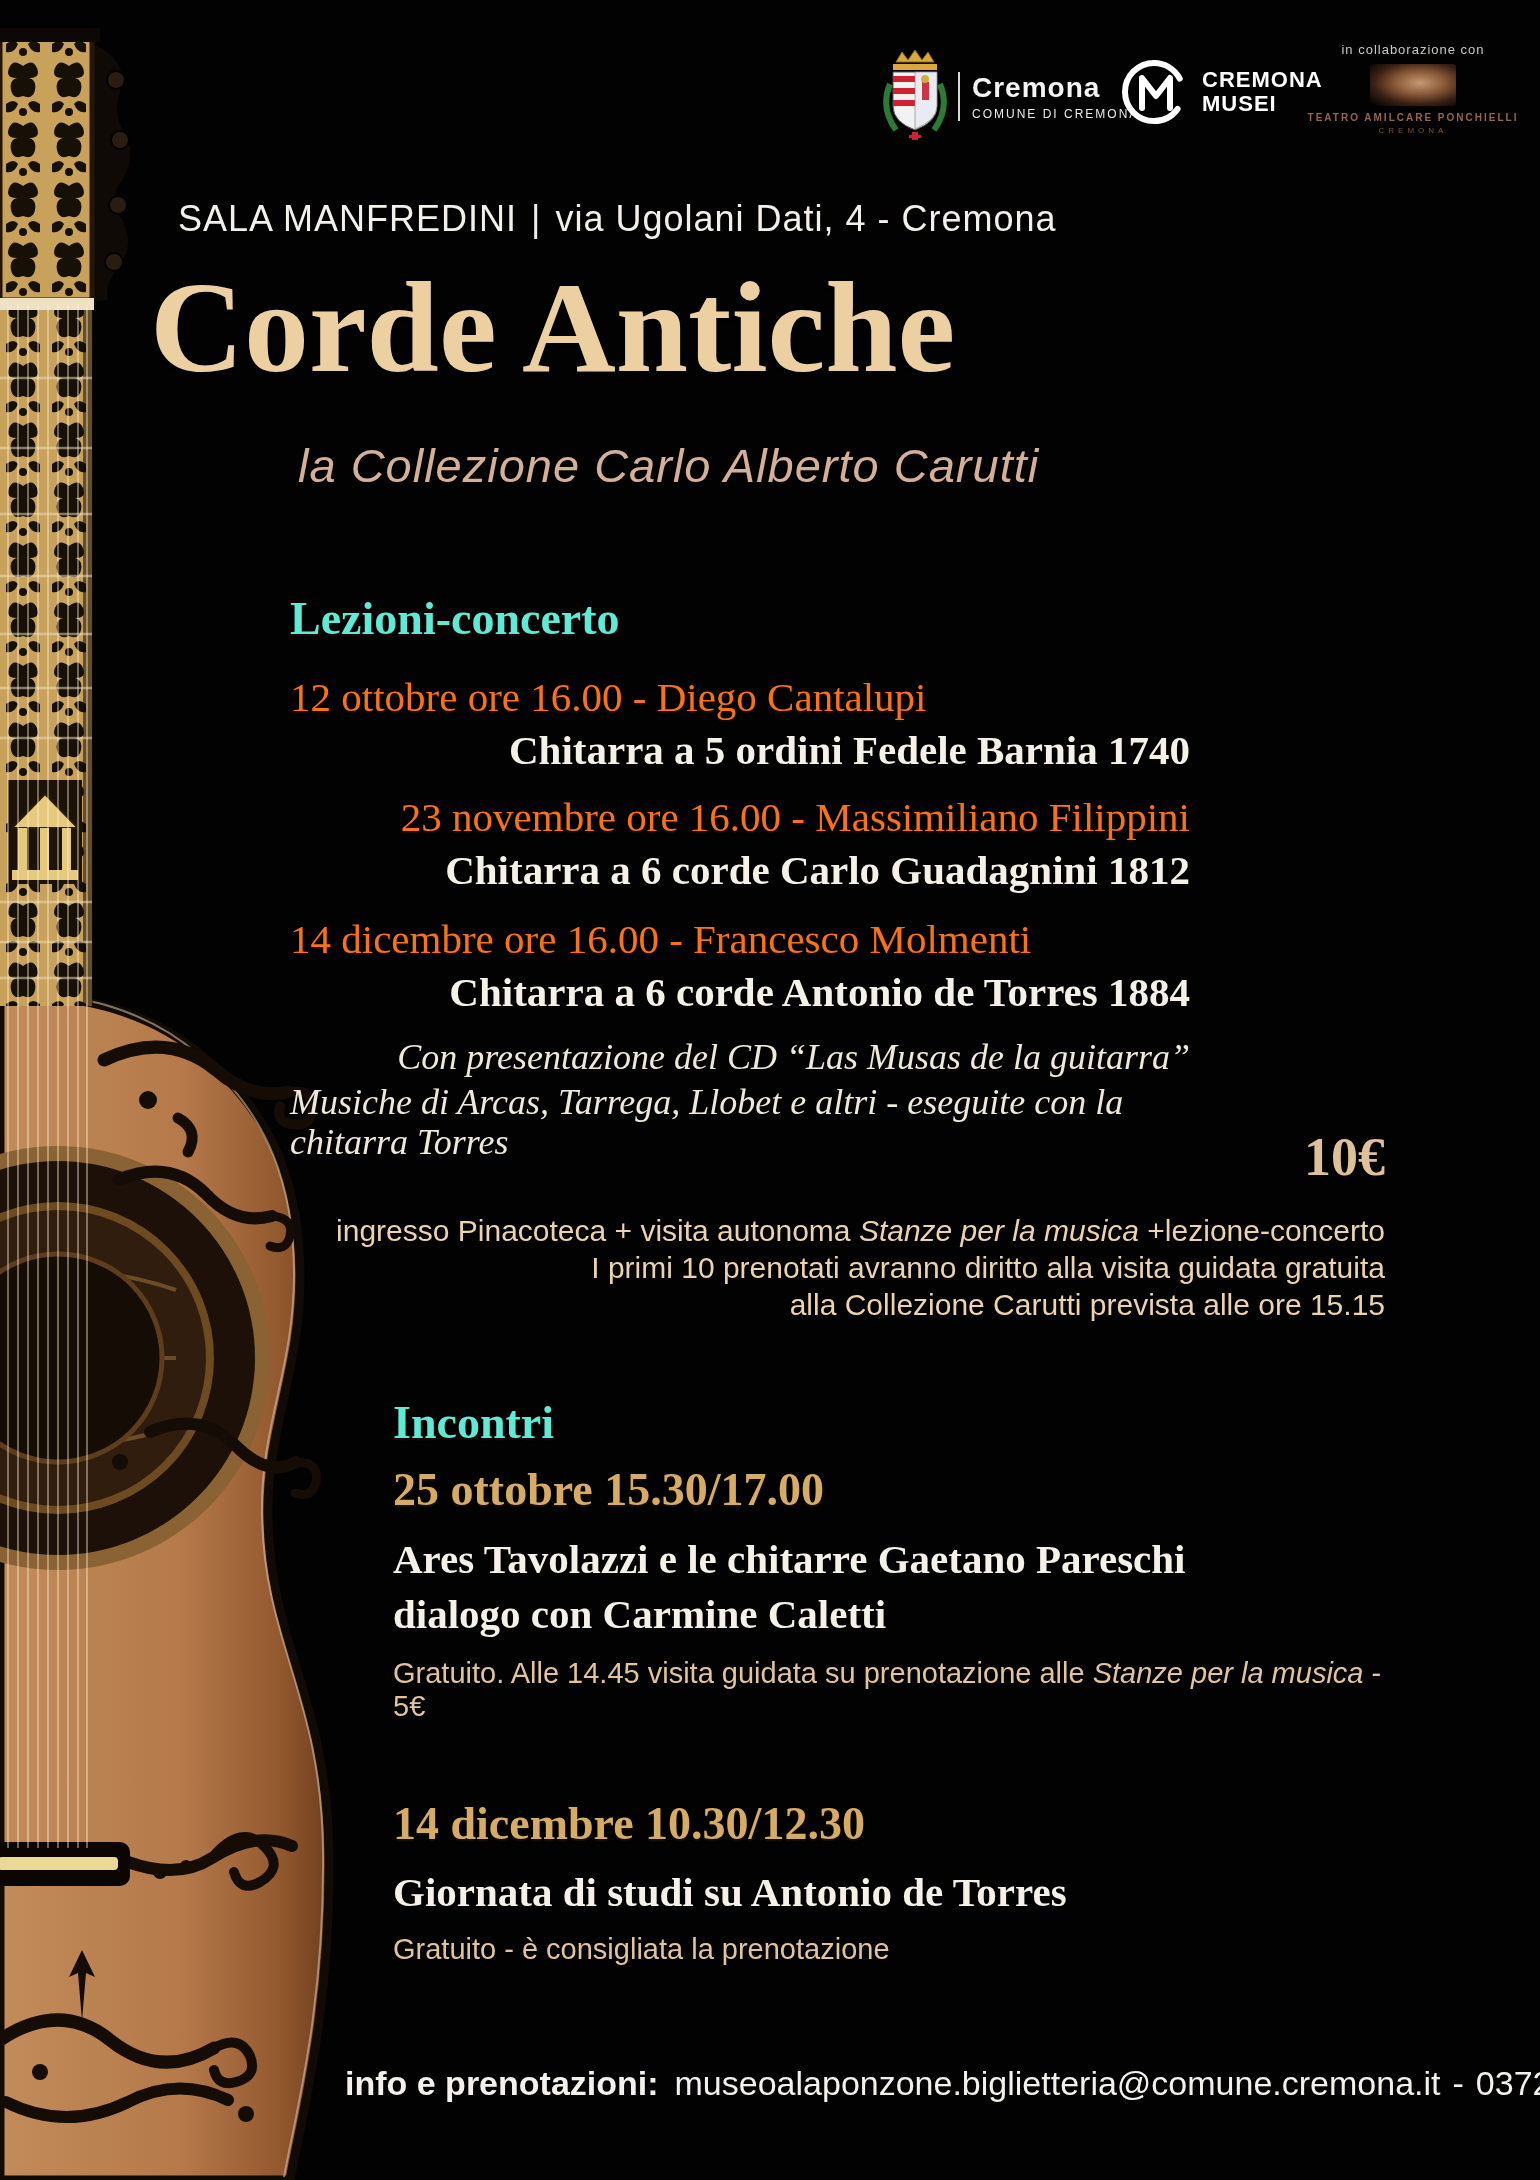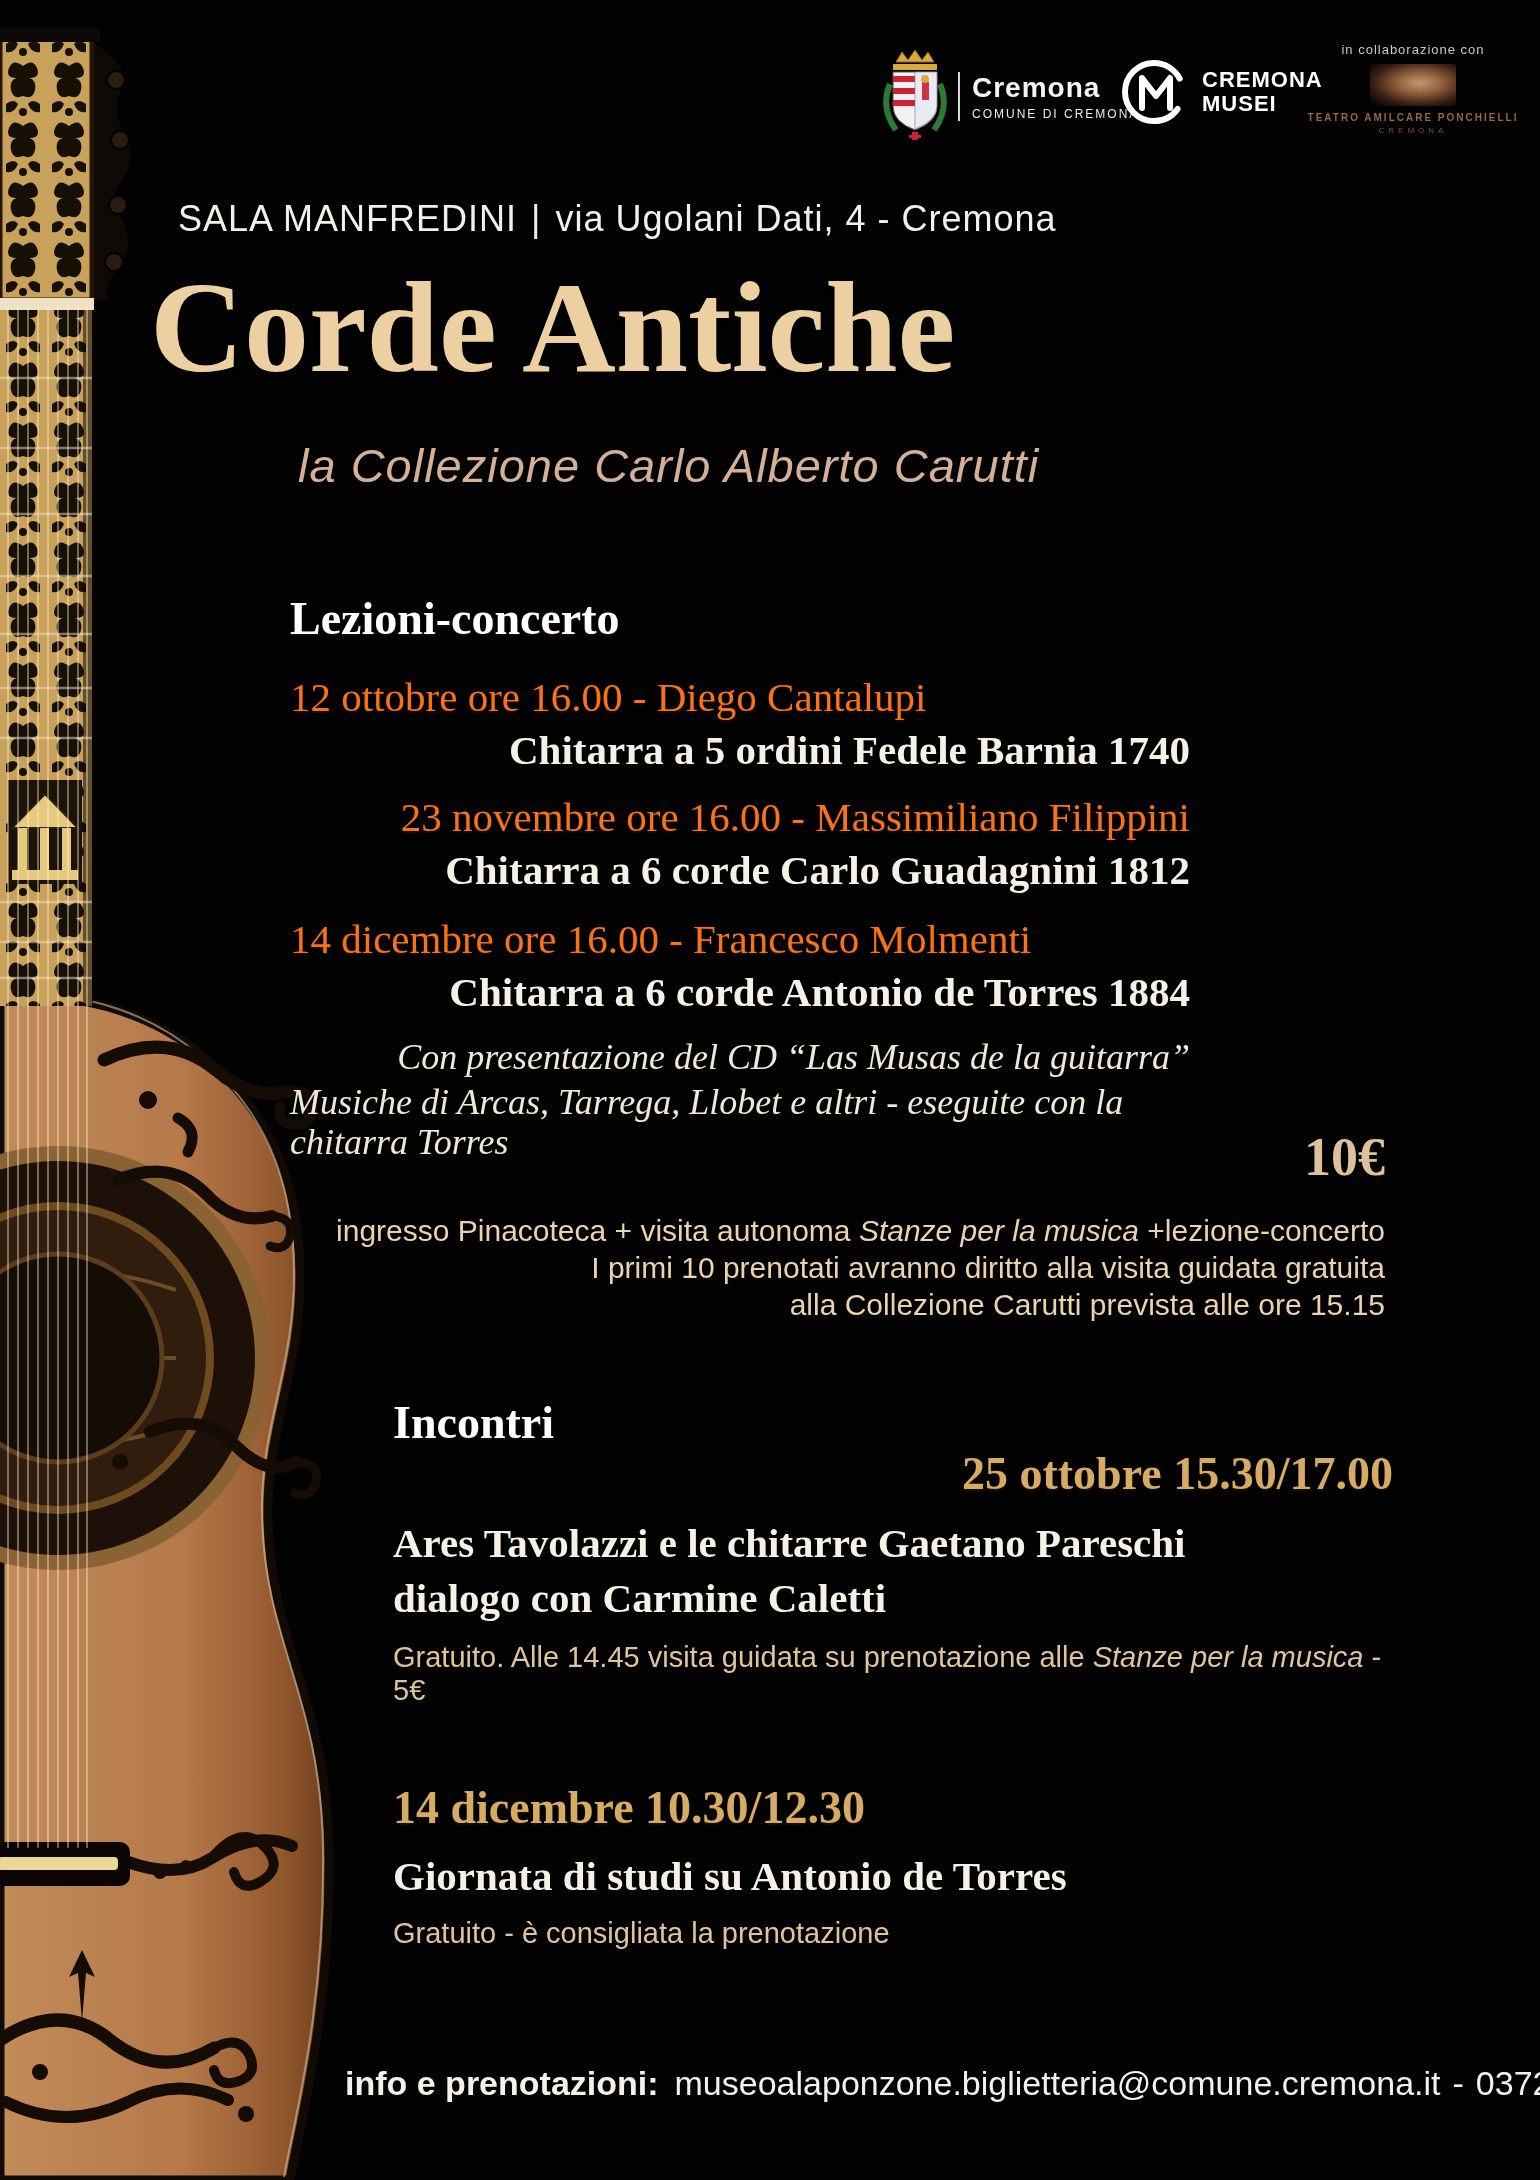--- a/index.html
+++ b/index.html
@@ -27,21 +27,21 @@
   
   .venue{position:absolute;left:178px;top:198px;font-size:36px;color:#f3f0ea;letter-spacing:1px;}
   .venue .bar{margin:0 14px;font-weight:300;color:#eee;}
   .title{position:absolute;left:150px;top:252px;font-weight:bold;font-size:130px;
          color:#ecd0a2;text-shadow:0 2px 3px rgba(0,0,0,.6);letter-spacing:0;}
   .subtitle{position:absolute;left:298px;top:438px;font-size:47px;font-style:italic;
             color:#d6b096;letter-spacing:1px;}
 
   
   .lezioni{position:absolute;left:290px;top:592px;width:900px;}
-  .sec-head{font-weight:bold;font-size:46px;color:#ffffff;
+  .sec-head{font-weight:bold;font-size:46px;color:#5eead4;
             text-shadow:0 2px 2px rgba(60,15,0,.55);}
   .ev-date{font-weight:normal;font-size:41px;color:#f97316;line-height:1.1;
            text-shadow:0 2px 2px rgba(40,25,0,.6);}
   .ev-inst{font-weight:bold;font-size:41px;color:#f5f1e6;line-height:1.1;}
   .cd-note{font-style:italic;font-size:36px;color:#f0e9d8;line-height:1.1;}
   .mt30{margin-top:30px;}.mt22{margin-top:22px;text-align:right;}.mt24{margin-top:24px;}
   .mt8{margin-top:8px;text-align:right;}.mt6{margin-top:6px;}
 
   
   .pricing{position:absolute;right:155px;top:1126px;text-align:right;}
@@ -49,21 +49,21 @@
   .p-line{font-size:30px;color:#ecd3ad;line-height:1.24;}
   .p-first{margin-top:24px;}
   .it{font-style:italic;}
 
   
   .incontri{position:absolute;left:393px;top:1396px;width:1000px;}
   .inc-date{font-weight:bold;font-size:46px;color:#d6ac64;line-height:1.1;
             text-shadow:0 2px 2px rgba(40,25,0,.6);}
   .inc-title{font-weight:bold;font-size:41px;color:#f5f1e6;line-height:1.1;}
   .inc-note{font-size:29px;color:#e2c49c;}
-  .mt16{text-align:right;}.mt12{margin-top:21px;}.mt10{margin-top:10px;}
+  .mt16{margin-top:16px;}.mt12{margin-top:21px;}.mt10{margin-top:10px;}
   .mt20{margin-top:20px;}.mt76{margin-top:76px;}.mt18{margin-top:18px;}
 
   
   .footer{position:absolute;left:345px;top:2064px;font-size:34px;color:#f4f1ea;white-space:nowrap;}
   .f-label{font-weight:bold;margin-right:16px;}
   .f-sep{margin:0 12px;}
 </style>
 </head>
 <body>
 

